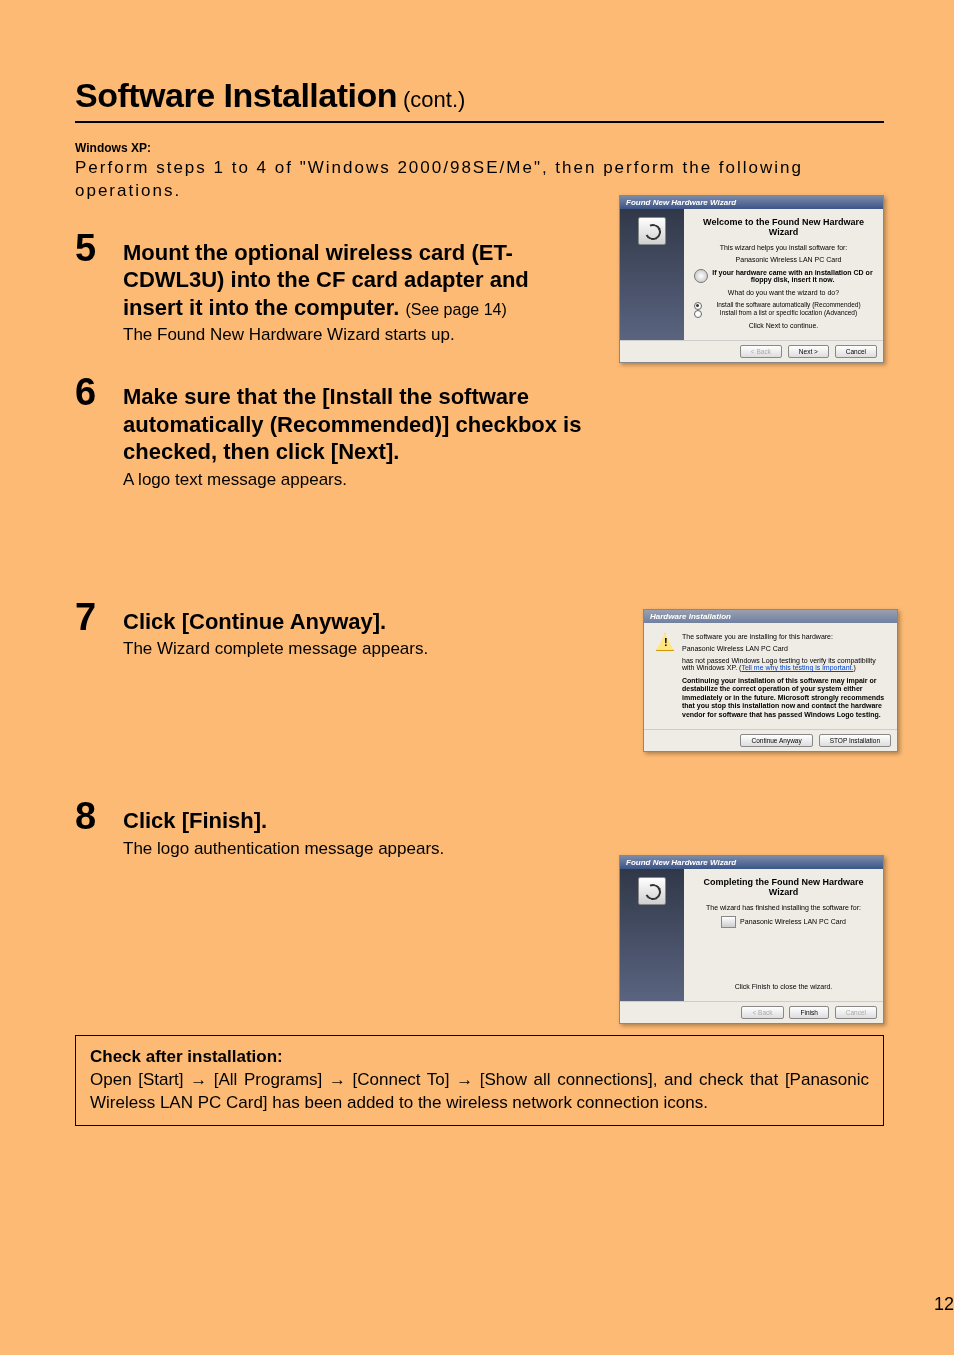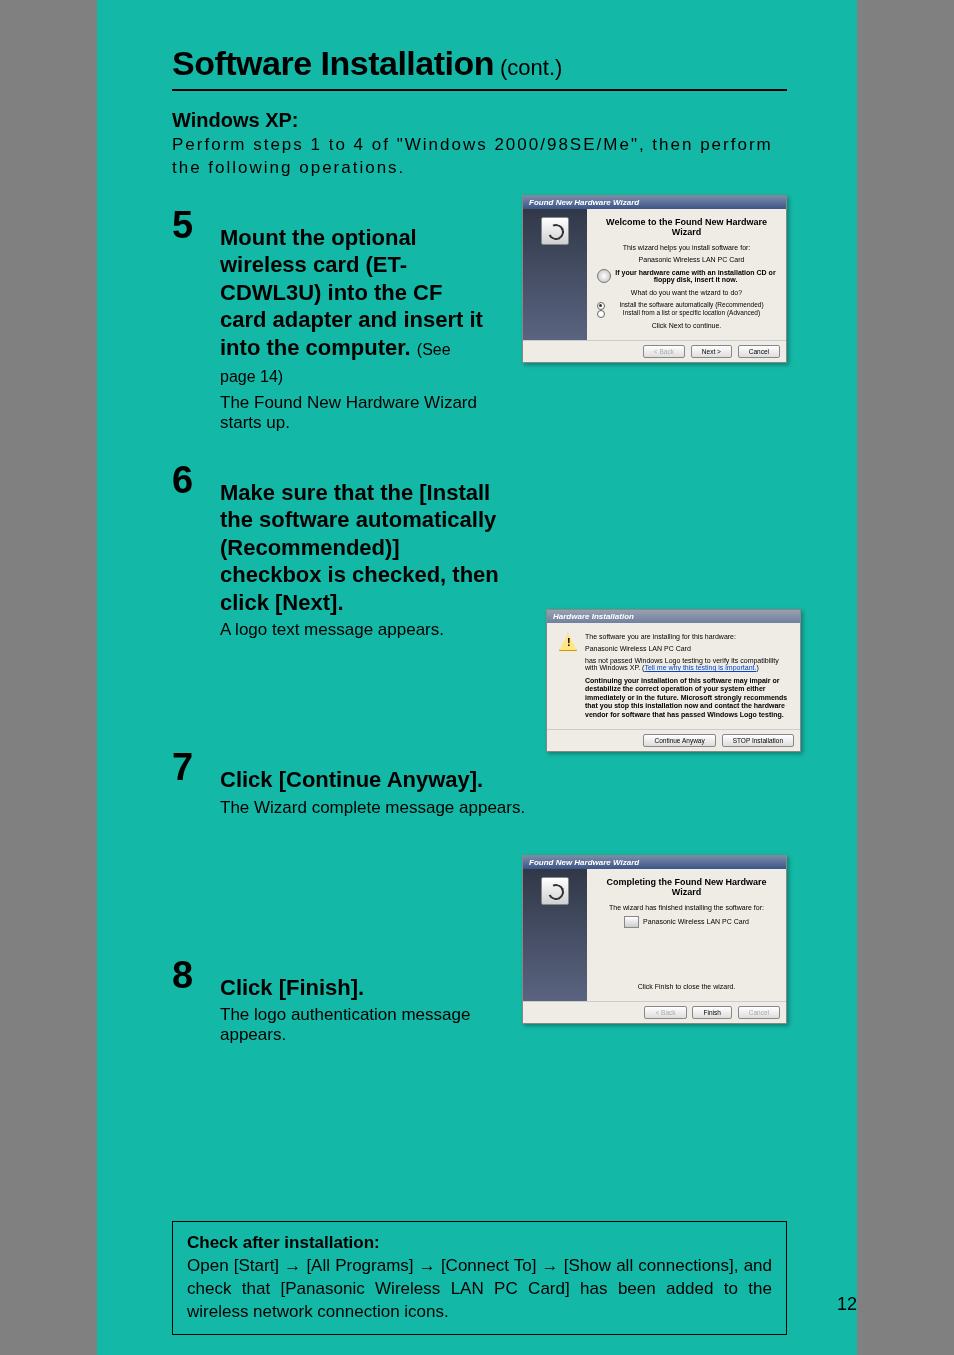--- a/index.html
+++ b/index.html
@@ -3,45 +3,45 @@
 <meta charset="utf-8">
 <style>
   * { box-sizing: border-box; }
   body {
     margin: 0;
     padding: 0;
     background: #808080;
     font-family: Arial, Helvetica, sans-serif;
   }
   .page {
-    width: 760px;
+    width: 954px;
     height: 1355px;
-    background: #14b8a6;
+    background: #fdba74;
     margin: 0 auto;
-    padding: 44px 70px 40px 75px;
+    padding: 76px 70px 40px 75px;
     position: relative;
   }
   .title-area {
     border-bottom: 2px solid #000;
     padding-bottom: 6px;
     margin-bottom: 18px;
   }
   .title {
     font-size: 34px;
     font-weight: 900;
     letter-spacing: -0.5px;
     display: inline;
   }
   .title-cont {
     font-size: 22px;
     font-weight: 400;
     margin-left: 6px;
   }
   .subhead {
-    font-size: 20px;
+    font-size: 12px;
     font-weight: bold;
     margin: 0 0 2px 0;
   }
   .intro {
     font-size: 17px;
     letter-spacing: 2px;
     margin-bottom: 28px;
     line-height: 1.35;
   }
   .step {
@@ -55,21 +55,21 @@
     line-height: 0.9;
     width: 48px;
     flex: 0 0 48px;
   }
   .step-body { flex: 1; padding-right: 280px; }
   .step-body.narrowpad { padding-right: 250px; }
   .step-heading {
     font-size: 22px;
     font-weight: 800;
     line-height: 1.25;
-    margin: 16px 0 4px 0;
+    margin: 8px 0 4px 0;
   }
   .step-sub {
     font-size: 16px;
     font-weight: 400;
   }
   .step-desc {
     font-size: 17px;
     margin-top: 4px;
   }
   .dialog {

